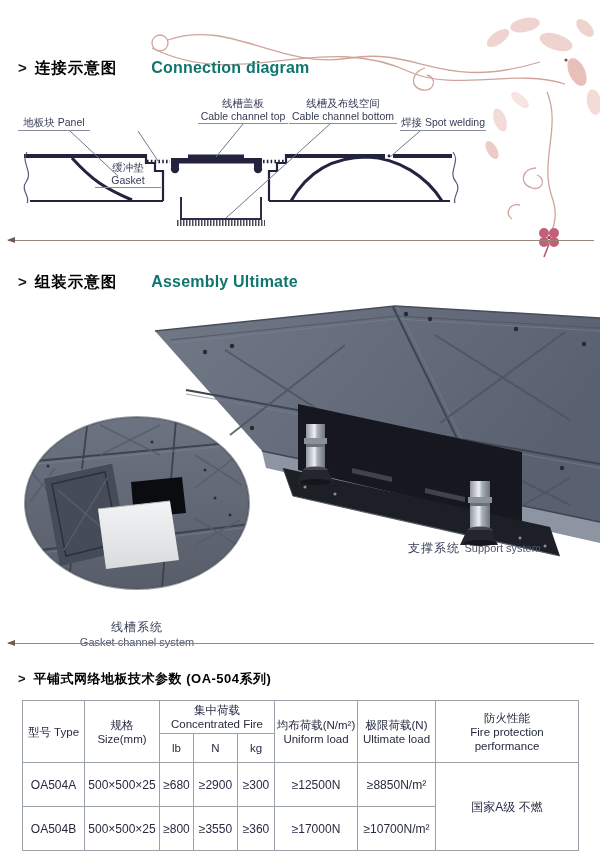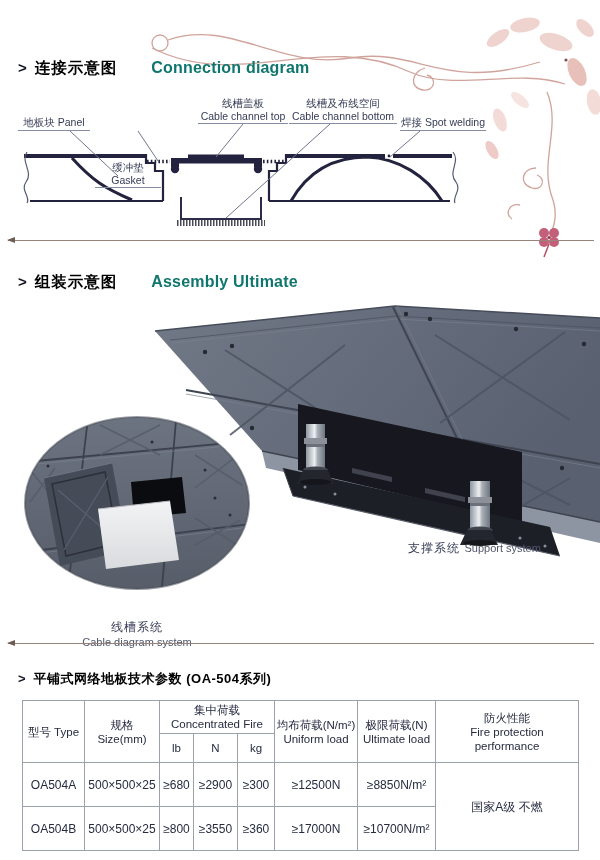--- a/index.html
+++ b/index.html
@@ -287,21 +287,21 @@
       <ellipse cx="137" cy="503" rx="112" ry="86" fill="none" stroke="#474c58" stroke-width="2" opacity=".55"></ellipse>
     </g>
   </svg>
 
   <div class="photo-label" style="left:408px;top:538px;">
     <span class="pl-cn">支撑系统</span>
     <span class="pl-en">Support system</span>
   </div>
   <div class="photo-label center" style="left:57px;top:596px;width:160px;margin-top:24px;">
     <span class="pl-cn" style="display:block;">线槽系统</span>
-    <span class="pl-en" style="display:block;">Cable diagram system</span>
+    <span class="pl-en" style="display:block;">Gasket channel system</span>
   </div>
 
   <div class="divider" style="top:643px;">
     <span class="arrow"></span>
   </div>
 
   <div class="sec-head small" style="top:670px;">
     <span class="sec-bullet">&gt;</span>
     <span class="sec-cn">平铺式网络地板技术参数 (OA-504系列)</span>
   </div>

